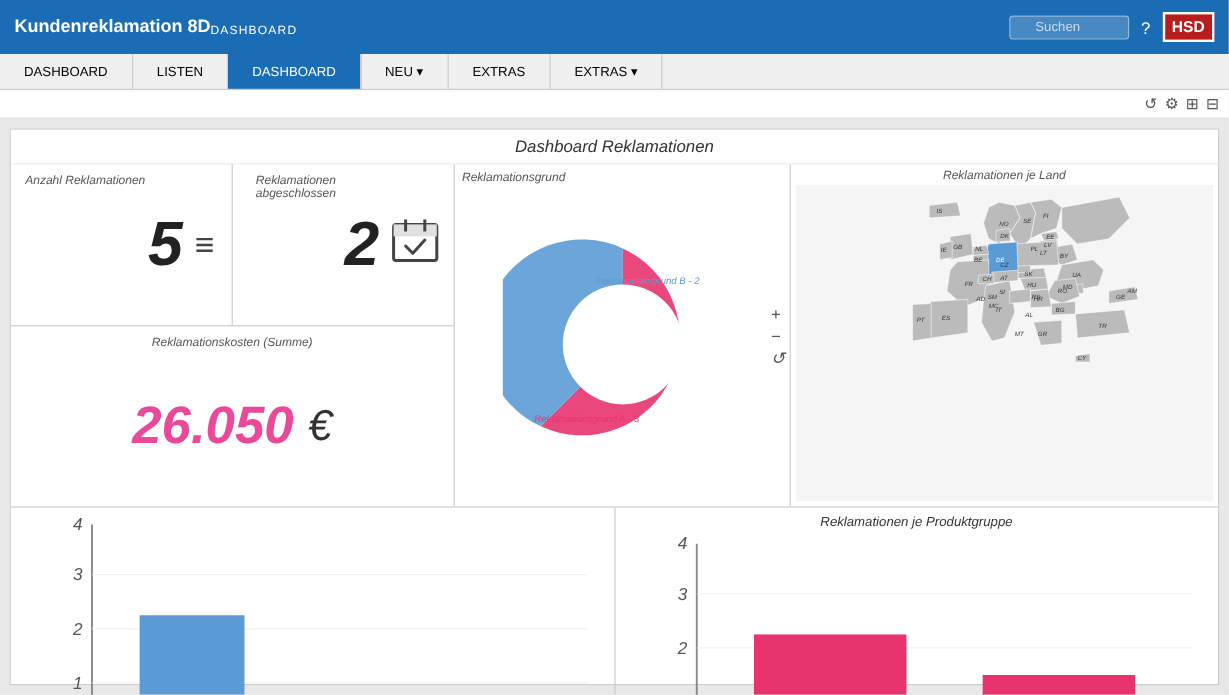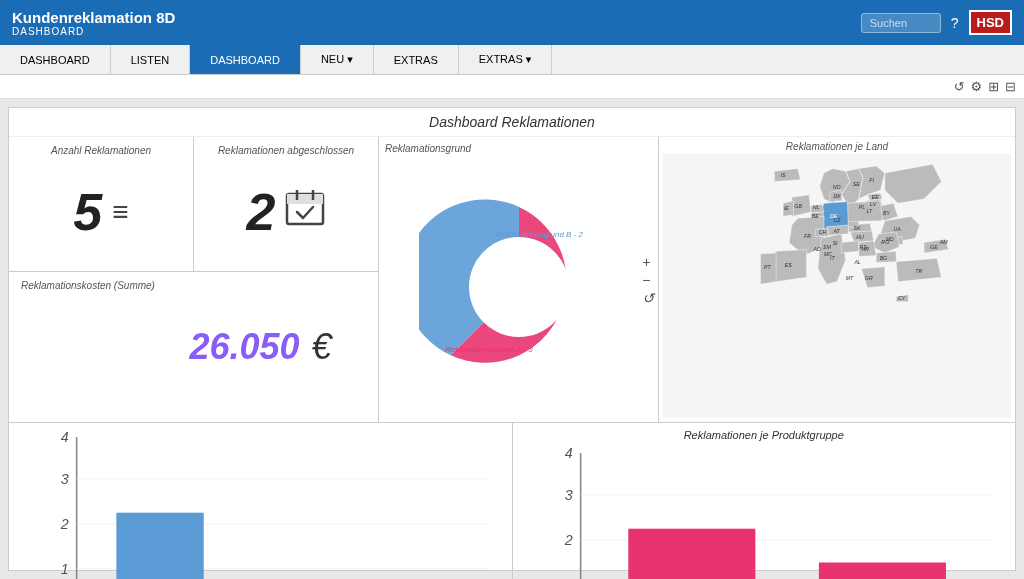--- a/index.html
+++ b/index.html
@@ -1,24 +1,24 @@
 <!DOCTYPE html>
 <html><head>
   <meta charset="utf-8">
   <style>
     * { box-sizing: border-box; margin: 0; padding: 0; }
     body { font-family: Arial, sans-serif; background: #e8e8e8; font-size: 12px; width: 1024px; height: 579px; overflow: hidden; }
 
     
     .header { background: #1a6cb5; color: white; display: flex; align-items: center; justify-content: space-between; padding: 6px 12px; height: 45px; }
-    .header-left { display: flex; flex-direction: column; }
+    .header-left { display: flex; flex-direction: row; align-items: flex-end; }
     .header-title { font-size: 15px; font-weight: bold; }
     .header-subtitle { font-size: 10px; letter-spacing: 1px; }
     .header-right { display: flex; align-items: center; gap: 10px; }
-    .search-box { background: rgba(255,255,255,0.2); border: 1px solid rgba(255,255,255,0.4); color: white; padding: 3px 8px; border-radius: 3px; font-size: 11px; width: 80px; }
+    .search-box { background: rgba(255,255,255,0.2); border: 1px solid rgba(255,255,255,0.4); color: white; padding: 3px 21px; border-radius: 3px; font-size: 11px; width: 100px; }
     .search-box::placeholder { color: rgba(255,255,255,0.7); }
     .help-btn { color: white; font-size: 14px; cursor: pointer; }
     .logo-box { background: #b91c1c; border: 2px solid white; color: white; font-weight: bold; font-size: 13px; padding: 3px 6px; }
 
     
     .nav { display: flex; background: #f0f0f0; border-bottom: 1px solid #ccc; height: 30px; }
     .nav-item { padding: 6px 20px; font-size: 11px; cursor: pointer; border-right: 1px solid #ccc; display: flex; align-items: center; white-space: nowrap; }
     .nav-item.active { background: #1a6cb5; color: white; }
 
     
@@ -31,30 +31,30 @@
     
     .dashboard-card { background: white; border: 1px solid #ccc; height: 100%; display: flex; flex-direction: column; font-style: italic; }
     .dashboard-title { text-align: center; padding: 6px; font-size: 14px; font-weight: normal; color: #333; border-bottom: 1px solid #eee; }
 
     
     .top-section { display: flex; flex: 1; border-bottom: 1px solid #ccc; }
 
     
     .left-panel { display: flex; flex-direction: column; width: 370px; border-right: 1px solid #ccc; }
     .stats-row { display: flex; border-bottom: 1px solid #ccc; flex: 1; }
-    .stat-box { flex: 1; padding: 8px 12px; border-right: 1px solid #ccc; display: flex; flex-direction: column; }
+    .stat-box { flex: 1; padding: 8px 12px; border-right: 1px solid #ccc; display: flex; flex-direction: row; }
     .stat-box:last-child { border-right: none; }
     .stat-label { font-size: 10px; color: #555; text-align: center; margin-bottom: 4px; }
     .stat-value { display: flex; align-items: center; justify-content: center; gap: 10px; flex: 1; }
     .stat-number { font-size: 52px; font-weight: bold; color: #222; line-height: 1; }
     .stat-icon { font-size: 28px; color: #444; }
-    .cost-box { padding: 8px 12px; flex: 1; display: flex; flex-direction: row; }
+    .cost-box { padding: 8px 12px; flex: 1; display: flex; flex-direction: column; }
     .cost-label { font-size: 10px; color: #555; text-align: center; margin-bottom: 4px; }
     .cost-value { display: flex; align-items: center; justify-content: center; gap: 12px; flex: 1; }
-    .cost-number { font-size: 36px; font-weight: bold; color: #8b5cf6; }
+    .cost-number { font-size: 44px; font-weight: bold; color: #ec4899; }
     .cost-currency { font-size: 36px; color: #333; }
 
     
     .middle-panel { width: 280px; border-right: 1px solid #ccc; display: flex; flex-direction: column; align-items: flex-start; padding: 6px; position: relative; }
     .chart-title { font-size: 10px; color: #555; margin-bottom: 4px; }
     .donut-container { position: relative; width: 200px; height: 200px; margin: auto; }
     .donut-svg { width: 200px; height: 200px; }
     .chart-controls { position: absolute; right: 4px; top: 50%; transform: translateY(-50%); display: flex; flex-direction: column; gap: 4px; }
     .ctrl-btn { font-size: 14px; color: #555; cursor: pointer; line-height: 1; }
 

